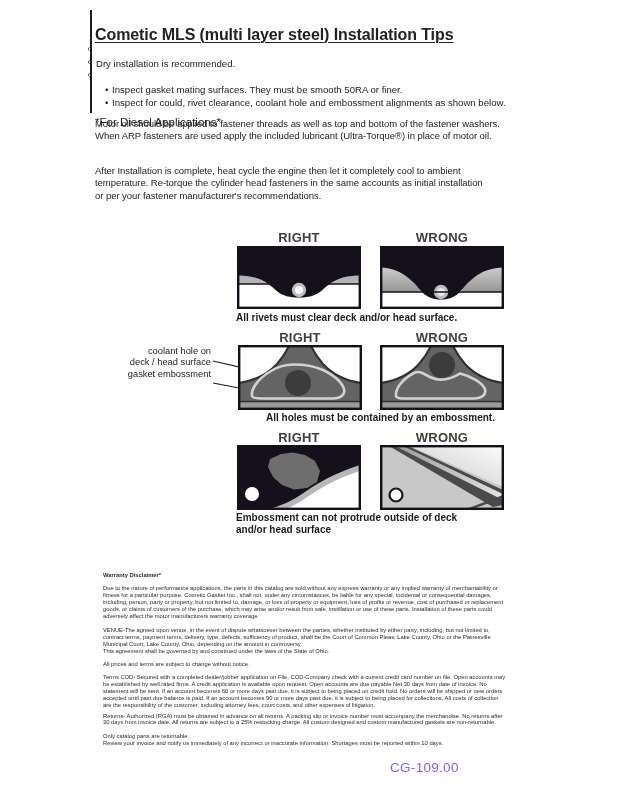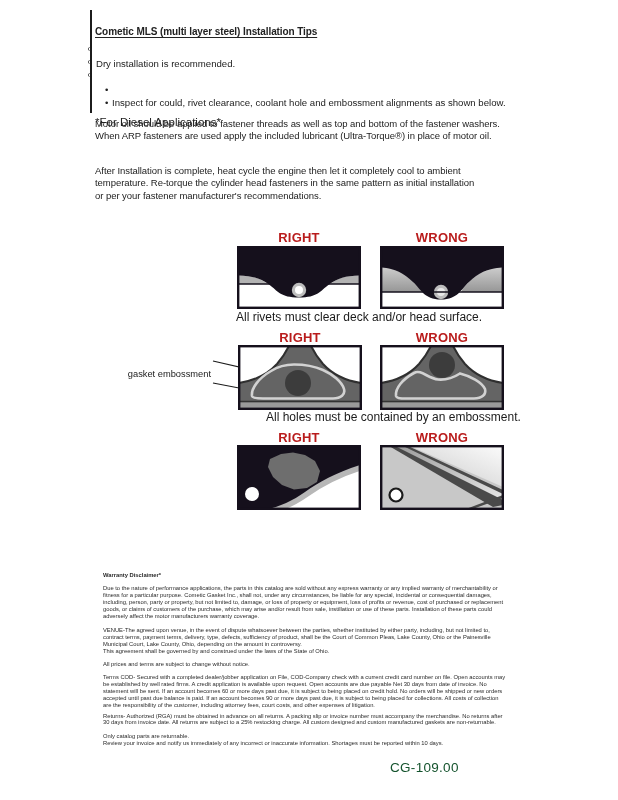--- a/index.html
+++ b/index.html
@@ -6,51 +6,51 @@
   .page {
     position:relative; width:618px; height:800px; background:#ffffff;
     font-family:"Liberation Sans", sans-serif; color:#222; overflow:hidden;
   }
   .abs { position:absolute; }
   .pre { white-space:pre-line; }
 
   .scan-line { position:absolute; left:90px; top:10px; width:1.5px; height:103px; background:#1c1c1c; }
 
   .doc-title {
-    position:absolute; left:95px; top:26px; font-size:10px; font-weight:bold;
+    position:absolute; left:95px; top:26px; font-size:16px; font-weight:bold;
     letter-spacing:-0.1px; text-decoration:underline; text-underline-offset:2px;
     text-decoration-thickness:1.4px;
   }
 
   .tips { position:absolute; left:88px; top:44px; font-size:9.6px; line-height:13px; }
   .b-row { display:flex; }
   .b-marker { width:8px; font-size:9.6px; }
   .sub { margin-left:17px; }
   .sub .b-marker { width:7px; }
 
   .diesel-head { position:absolute; left:95px; top:116px; font-size:11.5px; font-weight:normal; }
   .body-p { position:absolute; left:95px; font-size:9.5px; line-height:12.3px; letter-spacing:-0.05px; }
 
-  .fig-label { position:absolute; width:124px; text-align:center; font-size:13px; font-weight:bold; letter-spacing:0.2px; color:#b91c1c; }
-  .fig-caption { position:absolute; font-size:12px; font-weight:normal; line-height:11.5px; color:#1b1b1b; }
+  .fig-label { position:absolute; width:124px; text-align:center; font-size:13px; font-weight:bold; letter-spacing:0.2px; color:#404040; }
+  .fig-caption { position:absolute; font-size:10px; font-weight:bold; line-height:11.5px; color:#1b1b1b; }
   .fig { position:absolute; }
 
   .side-label { position:absolute; left:101px; width:110px; text-align:right; font-size:9.3px; line-height:10.8px; color:#1b1b1b; }
 
   .legal { position:absolute; left:103px; top:572px; width:470px; font-size:5.8px; line-height:6.9px; color:#2a2a2a; }
   .legal-head { font-weight:bold; margin:0 0 0 0; }
   .legal p { margin:0; }
   .legal .p1 { margin-top:6px; }
   .legal .p2 { margin-top:8px; }
   .legal .p3 { margin-top:6px; }
   .legal .p4 { margin-top:6px; }
   .legal .p5 { margin-top:4px; }
   .legal .p6 { margin-top:7px; }
 
-  .doc-code { position:absolute; left:390px; top:760px; font-size:13.5px; letter-spacing:0.3px; color:#14532d; }
+  .doc-code { position:absolute; left:390px; top:760px; font-size:13.5px; letter-spacing:0.3px; color:#8b5cf6; }
 </style>
 </head>
 <body>
 
 <div class="page">
 
   <div class="scan-line"></div>
 
   <div class="doc-title">Cometic MLS (multi layer steel) Installation Tips</div>
 
@@ -60,32 +60,33 @@
     </div>
     <div class="b-row">
       <span class="b-marker">º</span>
       <span>Dry installation is recommended.</span>
     </div>
     <div class="b-row">
       <span class="b-marker">º</span>
     </div>
     <div class="b-row sub">
       <span class="b-marker">•</span>
+      <span>Inspect gasket mating surfaces.  They must be smooth 50RA or finer.</span>
     </div>
     <div class="b-row sub">
       <span class="b-marker">•</span>
       <span>Inspect for could, rivet clearance, coolant hole and embossment alignments as shown below.</span>
     </div>
   </div>
 
   <div class="diesel-head">*For Diesel Applications*</div>
   <div class="body-p pre" style="top:118px;">Motor oil should be applied to fastener threads as well as top and bottom of the fastener washers.
 When ARP fasteners are used apply the included lubricant (Ultra-Torque®) in place of motor oil.</div>
   <div class="body-p pre" style="top:165px;">After Installation is complete, heat cycle the engine then let it completely cool to ambient
-temperature. Re-torque the cylinder head fasteners in the same pattern as initial installation
+temperature. Re-torque the cylinder head fasteners in the same accounts as initial installation
 or per your fastener manufacturer's recommendations.</div>
 
   <div class="fig-label" style="left:237px; top:230px;">RIGHT</div>
   <div class="fig-label" style="left:380px; top:230px;">WRONG</div>
 
   <div class="fig" style="left:237px; top:246px;">
     <svg width="124" height="63" viewBox="0 0 124 63">
       <rect x="1.2" y="1.2" width="121.6" height="60.6" fill="#ffffff"></rect>
       <path d="M1,29.5 C16,30 22,31.5 31,38 L1,38 Z" fill="#b3b3b3"></path>
       <path d="M123,29.5 C108,30 102,31.5 93,38 L123,38 Z" fill="#b3b3b3"></path>
@@ -114,20 +115,22 @@
       <line x1="1" y1="46" x2="123" y2="46" stroke="#15101c" stroke-width="1.6"></line>
       <rect x="1.2" y="1.2" width="121.6" height="60.6" fill="none" stroke="#15101c" stroke-width="2.4"></rect>
     </svg>
   </div>
 
   <div class="fig-caption" style="left:236px; top:312px;">All rivets must clear deck and/or head surface.</div>
 
   <div class="fig-label" style="left:238px; top:330px;">RIGHT</div>
   <div class="fig-label" style="left:380px; top:330px;">WRONG</div>
 
+  <div class="side-label pre" style="top:346px;">coolant hole on
+deck / head surface</div>
   <div class="side-label" style="top:369px;">gasket embossment</div>
 
   <svg class="abs" style="left:208px; top:352px;" width="90" height="45" viewBox="0 0 90 45">
     <line x1="5" y1="9" x2="79" y2="26" stroke="#1b1b1b" stroke-width="1.1"></line>
     <line x1="5" y1="31" x2="52" y2="40" stroke="#1b1b1b" stroke-width="1.1"></line>
   </svg>
 
   <div class="fig" style="left:238px; top:345px;">
     <svg width="124" height="65" viewBox="0 0 124 65">
       <rect x="1.2" y="1.2" width="121.6" height="62.6" fill="#ffffff"></rect>
@@ -185,20 +188,22 @@
       <rect x="1.2" y="1.2" width="121.6" height="62.6" fill="#c8c8c8"></rect>
       <path d="M30,1 L123,1 L123,42 Z" fill="url(#r3w)"></path>
       <path d="M9,1 L28,1 L123,45 L123,60 L113,62 Z" fill="#4a4a4a"></path>
       <path d="M15,1 L23,1 L123,49 L123,55 Z" fill="url(#r3band)"></path>
       <path d="M86,64 L123,50 L123,53 L90,65 Z" fill="#4a4a4a"></path>
       <circle cx="16" cy="50" r="6.5" fill="#ffffff" stroke="#1b1b1b" stroke-width="2.2"></circle>
       <rect x="1.2" y="1.2" width="121.6" height="62.6" fill="none" stroke="#15101c" stroke-width="2.4"></rect>
     </svg>
   </div>
 
+  <div class="fig-caption pre" style="left:236px; top:512px;">Embossment can not protrude outside of deck
+and/or head surface</div>
 
   <div class="legal">
     <div class="legal-head">Warranty Disclaimer*</div>
     <p class="p1 pre">Due to the nature of performance applications, the parts in this catalog are sold without any express warranty or any implied warranty of merchantability or
 fitness for a particular purpose.  Cometic Gasket Inc., shall not, under any circumstances, be liable for any special, incidental or consequential damages,
 including, person, party or property, but not limited to, damage, or loss of property or equipment, loss of profits or revenue, cost of purchased or replacement
 goods, or claims of customers of the purchase, which may arise and/or result from sale, instillation or use of these parts.  Installation of these parts could
 adversely affect the motor manufacturers warranty coverage.</p>
     <p class="p2 pre">VENUE-The agreed upon venue, in the event of dispute whatsoever between the parties, whether instituted by either party, including, but not limited to,
 contract terms, payment terms, delivery, type, defects, sufficiency of product, shall be the Court of Common Pleas, Lake County, Ohio or the Painesville

